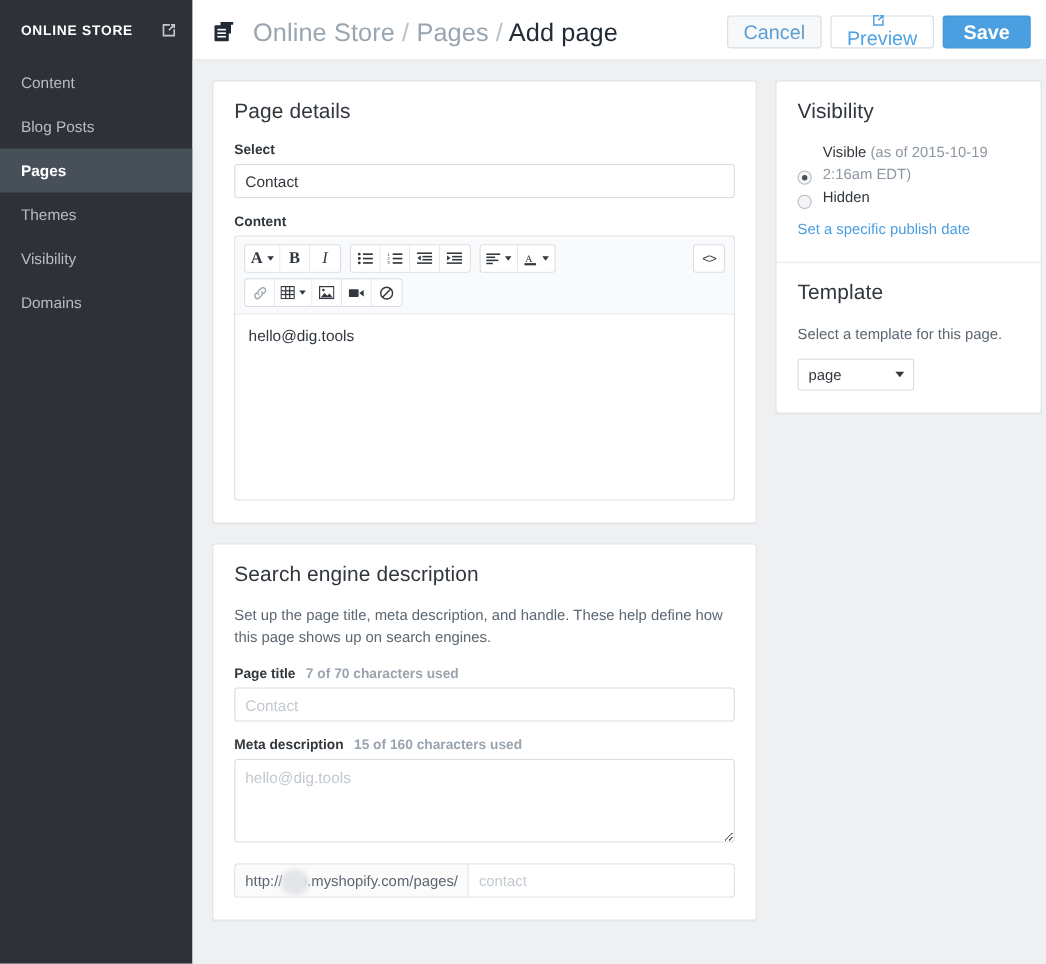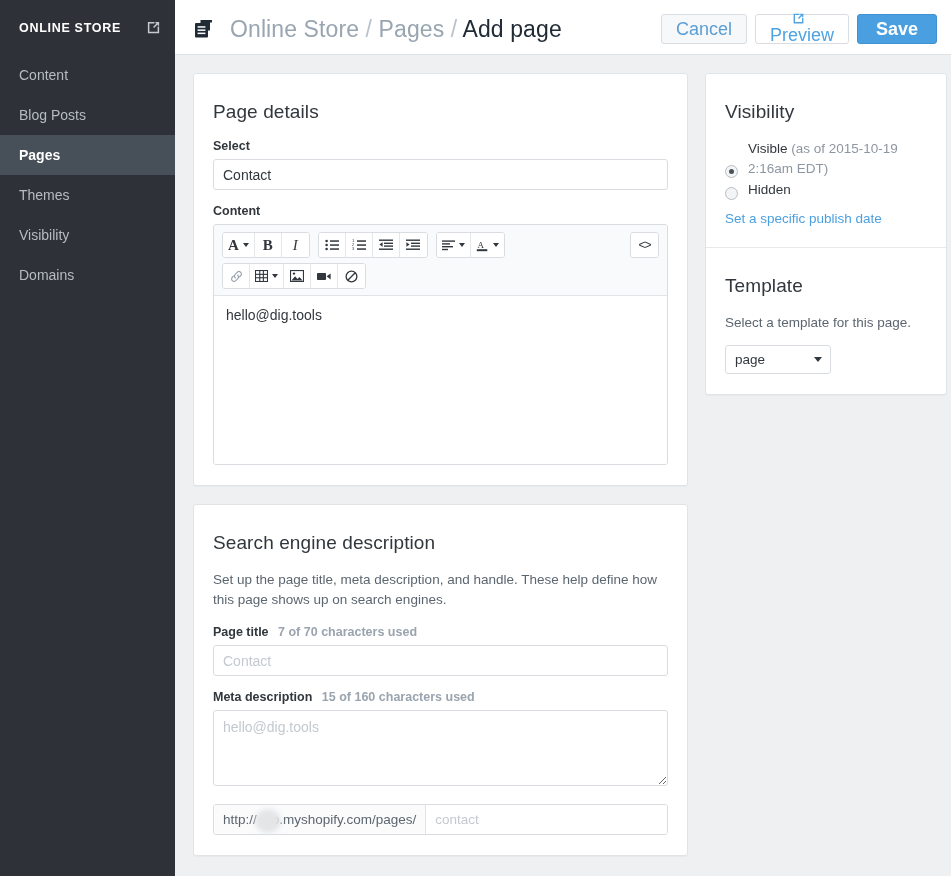--- a/index.html
+++ b/index.html
@@ -114,21 +114,21 @@
   .card {
     background: #ffffff;
     border: 1px solid #e1e4e7;
     border-radius: 3px;
     box-shadow: 0 1px 1px rgba(0,0,0,0.03);
   }
 
   #left-col  { position: absolute; left: 18px;  top: 18px;  width: 495px; }
   #right-col { position: absolute; left: 530px; top: 18px;  width: 242px; }
 
-  .card-inner { padding: 27px 19px 20px 19px; }
+  .card-inner { padding: 17px 19px 20px 19px; }
 
   h2.card-title {
     margin: 0 0 16px 0;
     font-size: 19px;
     font-weight: 400;
     color: #31373d;
     letter-spacing: 0.1px;
   }
   label.field-label {
     display: block;

